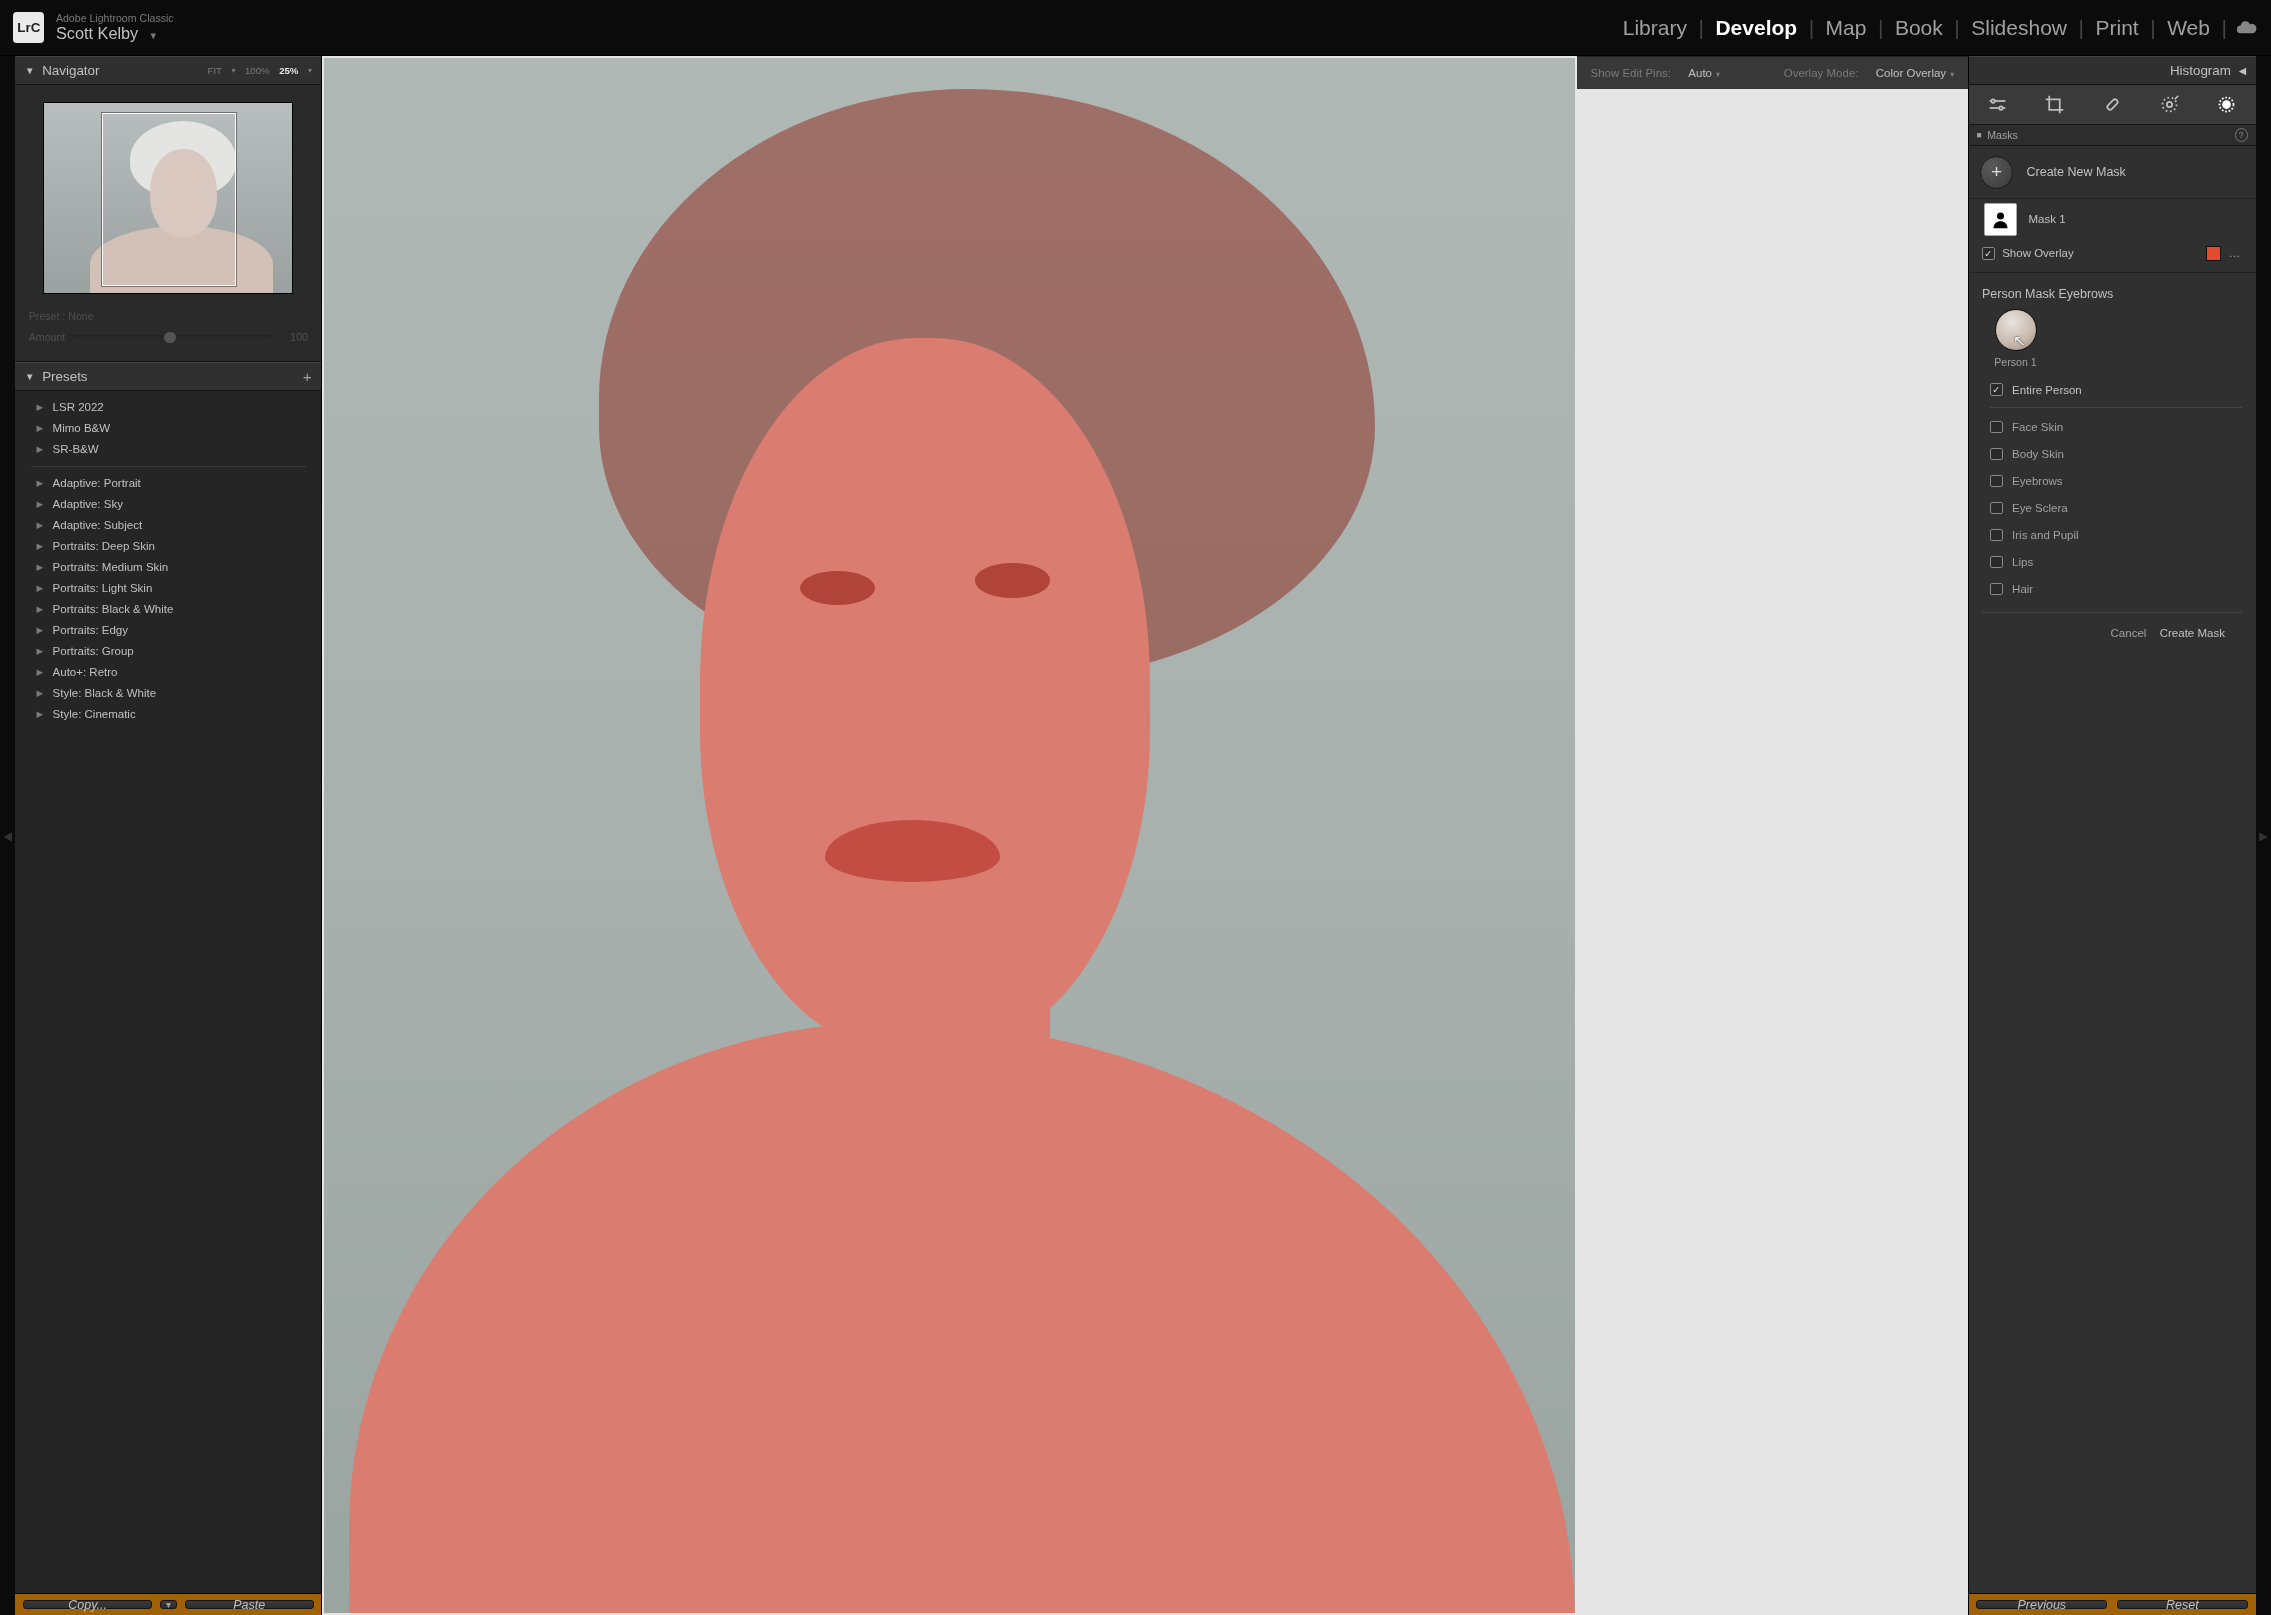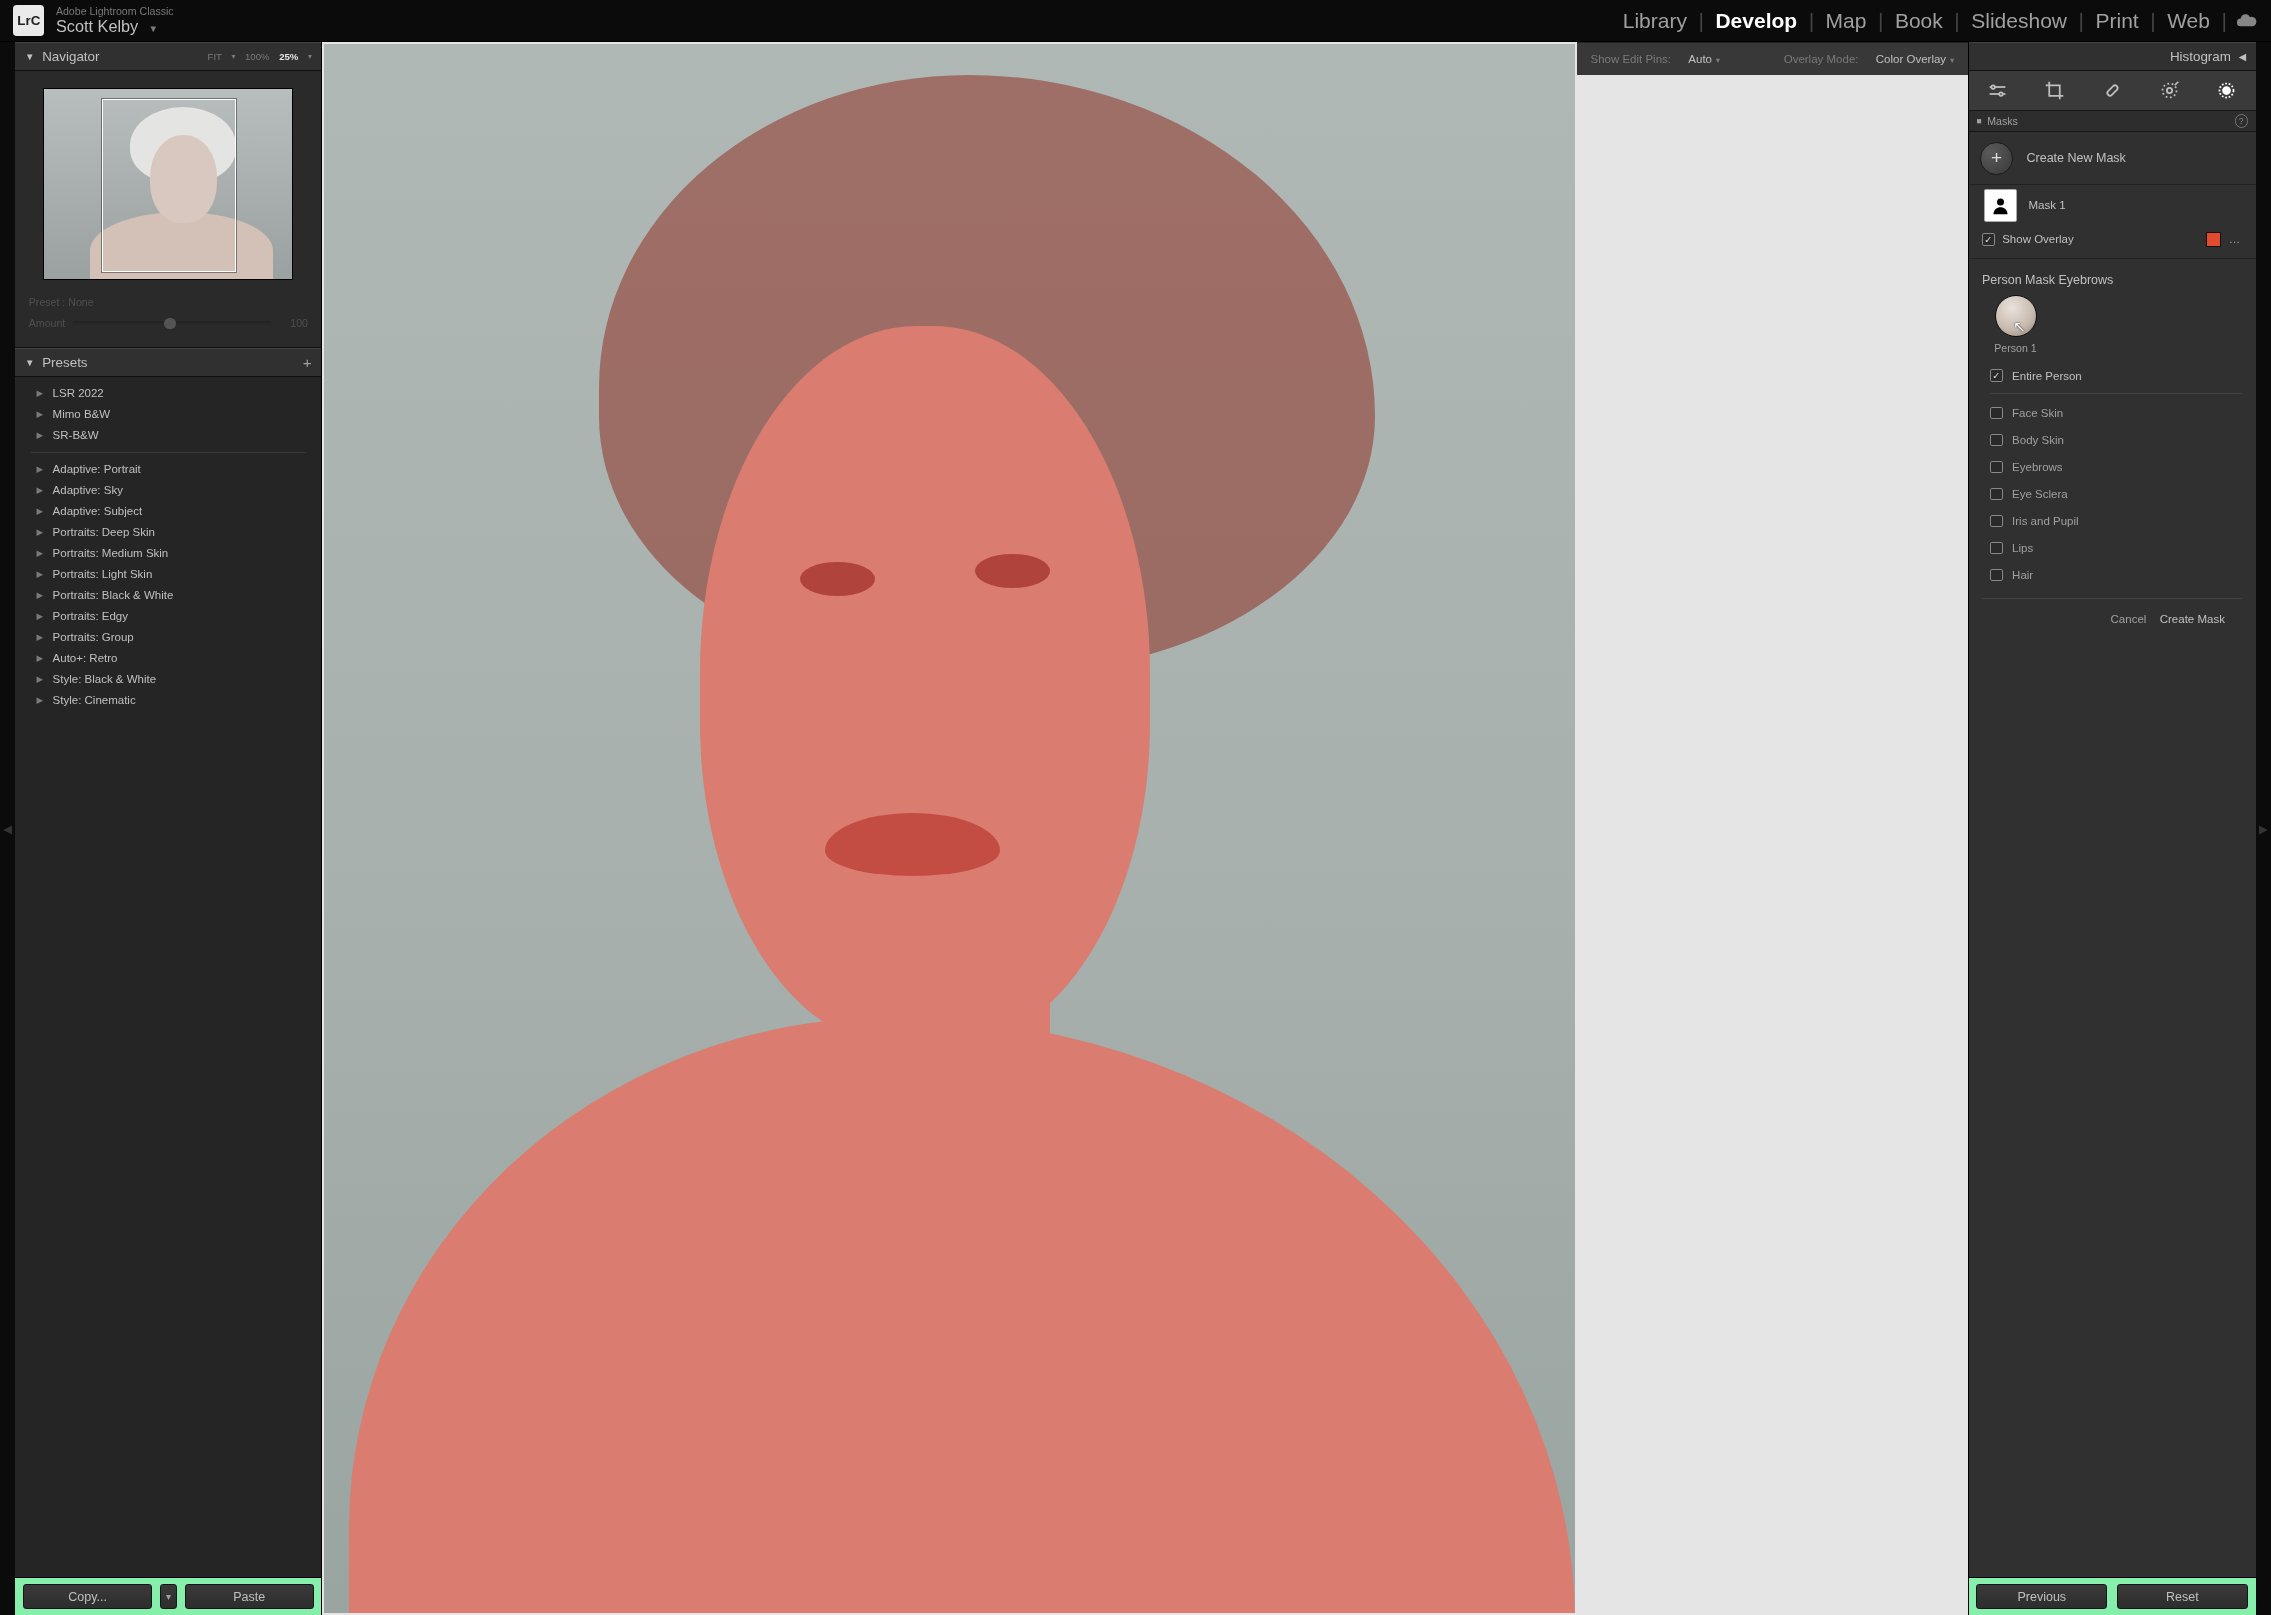--- a/index.html
+++ b/index.html
@@ -16,21 +16,21 @@
     --fg-02:#a0a0a0;
     --fg-dim:#7a7a7a;
     --accent:#e24b2d;
     --divider:#111;
   }
   *{box-sizing:border-box;font-family:"Segoe UI",Arial,sans-serif;user-select:none;}
   html,body{margin:0;padding:0;width:100%;height:100%;background:#000;}
   body{display:flex;flex-direction:column;min-width:1247px;}
 
   
-  .topbar{height:42px;background:#0b0b0b;display:flex;align-items:center;padding:0 13.4px;border-bottom:1px solid #000;}
+  .topbar{height:56px;background:#0b0b0b;display:flex;align-items:center;padding:0 13.4px;border-bottom:1px solid #000;}
   .lrc-logo{width:31px;height:31px;background:#eaeaea;border-radius:3.8px;display:flex;align-items:center;justify-content:center;font-weight:bold;font-size:13.4px;color:#222;margin-right:11.5px;}
   .id-block{display:flex;flex-direction:column;line-height:1.15;}
   .id-app{font-size:10.6px;color:var(--fg-dim);}
   .id-user{font-size:16.3px;color:var(--fg-01);}
   .id-user .tri{font-size:9.6px;color:var(--fg-dim);margin-left:5.8px;}
   .modules{margin-left:auto;display:flex;align-items:center;gap:0;}
   .mod{font-size:21px;color:var(--fg-02);padding:0 11.5px;cursor:pointer;}
   .mod.active{color:#fff;font-weight:600;}
   .mod-sep{color:#444;font-size:21px;}
   .cloud{width:23px;height:23px;margin-left:7.7px;opacity:.7;}
@@ -68,21 +68,21 @@
   .nav-sliders .thumb{position:absolute;left:46%;top:-3.8px;width:11.5px;height:11.5px;border-radius:50%;background:#888;}
   .nav-sliders .val{width:29px;text-align:right;}
 
   
   .presets-body{flex:1;overflow:auto;background:#252525;padding:5.8px 0;}
   .preset-item{display:flex;align-items:center;height:21px;padding-left:21px;font-size:11.5px;color:var(--fg-01);cursor:pointer;}
   .preset-item .chev{font-size:8.6px;color:var(--fg-dim);margin-right:9.6px;}
   .preset-div{height:1px;background:#3a3a3a;margin:5.8px 15.4px;}
 
   
-  .panel-footer{height:38px;background:#86efac;display:flex;gap:7.7px;padding:5.8px 7.7px;border-top:1px solid #000;}
+  .panel-footer{height:22px;background:#a16207;display:flex;gap:7.7px;padding:5.8px 7.7px;border-top:1px solid #000;font-style:italic;}
   .pf-btn{flex:1;background:linear-gradient(#3a3a3a,#2d2d2d);border:1px solid #151515;border-radius:2.9px;color:var(--fg-01);font-size:12.5px;display:flex;align-items:center;justify-content:center;cursor:pointer;}
   .pf-drop{width:17.3px;flex:0 0 17.3px;display:flex;align-items:center;justify-content:center;color:var(--fg-02);background:linear-gradient(#3a3a3a,#2d2d2d);border:1px solid #151515;border-radius:2.9px;font-size:8.6px;}
 
   
   .center{flex:1;display:flex;flex-direction:row;background:#e5e5e5;}
   .canvas{flex:1;background:linear-gradient(180deg,#b0b8b6 0%,#a7b0ad 55%,#9aa4a1 100%);position:relative;margin:1.9px;overflow:hidden;}
   .mask-overlay{position:absolute;inset:0;}
   
   .ov-hair{position:absolute;left:22%;top:2%;width:62%;height:38%;background:#e79a90;border-radius:50% 55% 48% 45% / 55% 60% 45% 45%;mix-blend-mode:multiply;}
   .ov-face{position:absolute;left:30%;top:18%;width:36%;height:46%;background:#da7d70;border-radius:48% 48% 45% 45%;}

